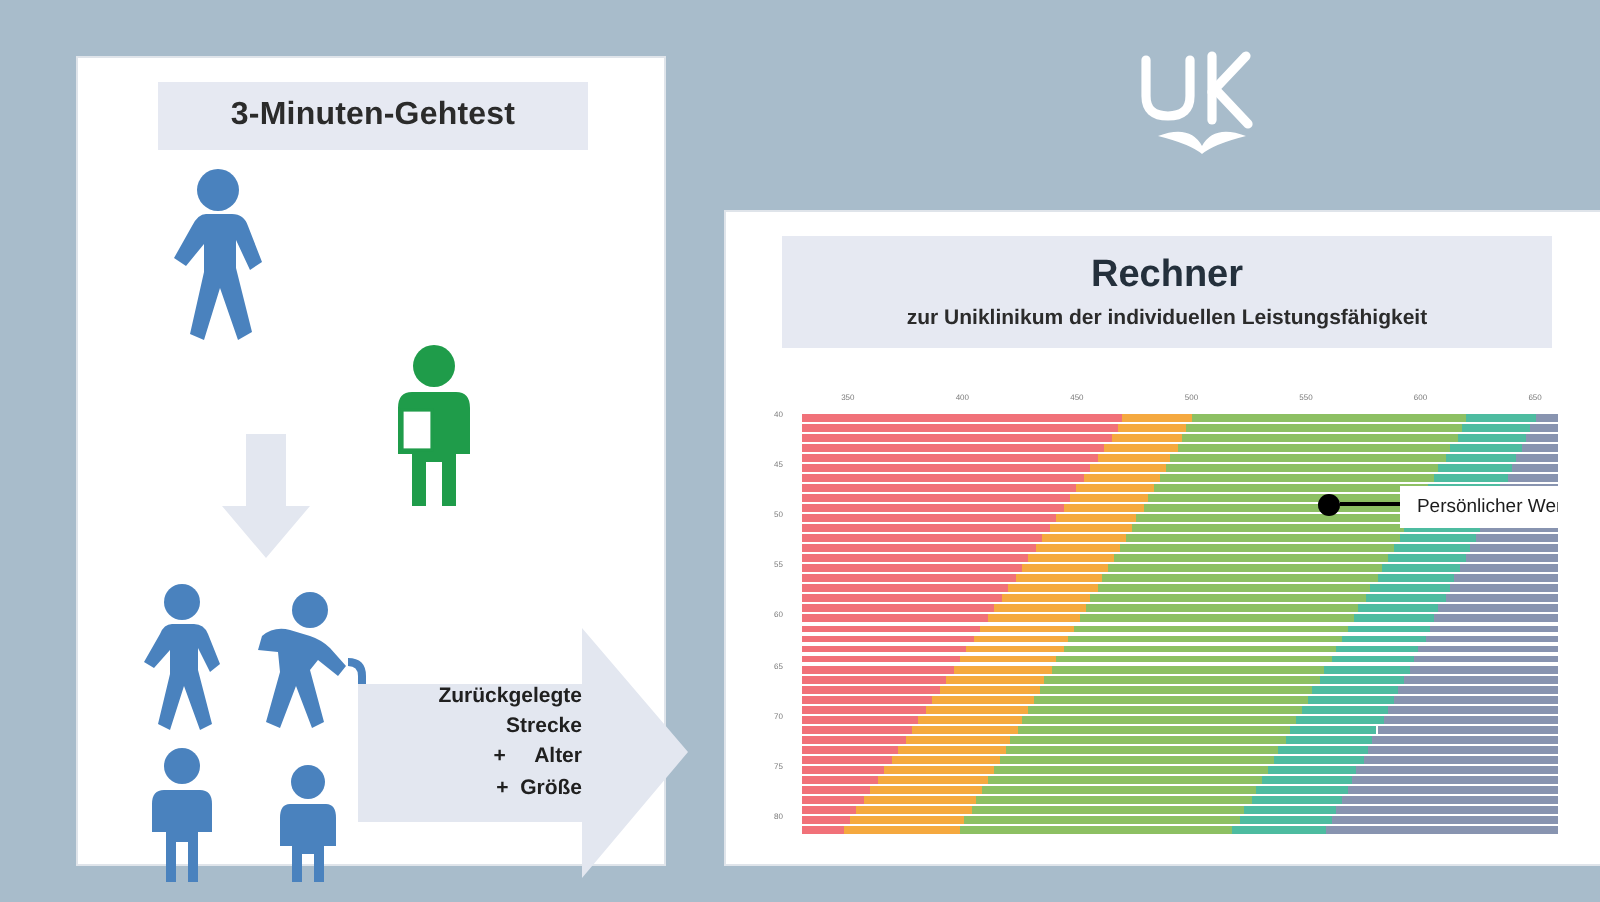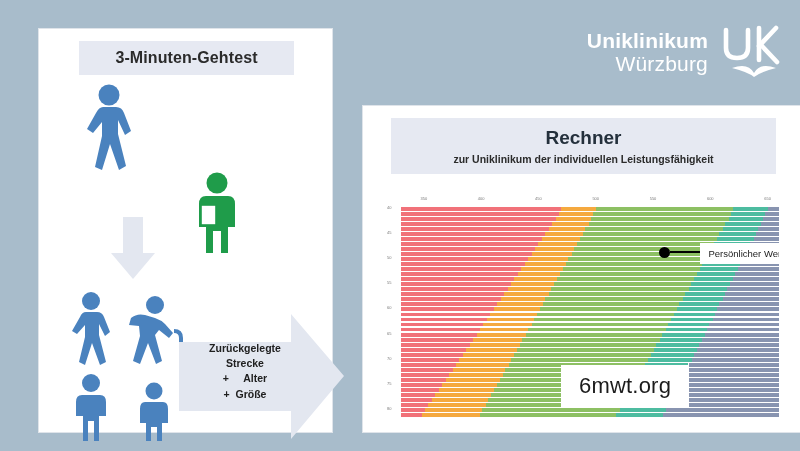--- a/index.html
+++ b/index.html
@@ -61,21 +61,21 @@
 
   
   #group-figs{position:absolute;left:30px;top:262px;width:130px;height:150px;}
 
   
   #big-arrow{position:absolute;left:140px;top:285px;width:165px;height:125px;}
   #arrow-text{
     position:absolute;left:160px;top:312px;width:92px;
     font-size:10.5px;font-weight:bold;color:#202020;line-height:1.45;text-align:right;
   }
-  #arrow-text .ln{white-space:pre;text-align:center;}
+  #arrow-text .ln{white-space:pre;}
 
   
   #right-card{
     position:absolute;left:362px;top:105px;width:440px;height:328px;
     background:#ffffff;border:1px solid #dfe4ea;box-sizing:border-box;
   }
   #rechner-header{
     position:absolute;left:28px;top:12px;width:385px;height:56px;
     background:#e6e9f2;display:flex;flex-direction:column;
     align-items:center;justify-content:center;gap:4px;
@@ -104,24 +104,20 @@
   
   #url-box{
     position:absolute;left:160px;top:158px;padding:8px 18px;background:#ffffff;
     font-size:22px;color:#1c1c1c;letter-spacing:.2px;
   }
 </style>
 </head>
 <body>
 
 <div id="brand-logo">
-  <div class="brand-text">
-    <div class="brand-line1">Uniklinikum</div>
-    <div class="brand-line2">Würzburg</div>
-  </div>
   <div class="brand-mark">
     <svg width="62" height="56" viewBox="0 0 62 56" aria-hidden="true">
       <path d="M8 6 L8 24 Q8 34 19 34 Q30 34 30 24 L30 6" fill="none" stroke="#ffffff" stroke-width="4.6" stroke-linecap="round"></path>
       <path d="M41 4 L41 36" fill="none" stroke="#ffffff" stroke-width="4.6" stroke-linecap="round"></path>
       <path d="M41 22 L58 4" fill="none" stroke="#ffffff" stroke-width="4.6" stroke-linecap="round"></path>
       <path d="M43 21 L59 38" fill="none" stroke="#ffffff" stroke-width="4.6" stroke-linecap="round"></path>
       <path d="M14 44 Q30 38 36 49 Q42 38 58 44 Q42 48 36 53 Q30 48 14 44 Z" fill="#ffffff"></path>
     </svg>
   </div>
 </div>
@@ -512,16 +508,15 @@
         <div class="bar" style="top: 0px; height: 3.92381px;">
           <div class="seg" style="left: 0px; width: 160.364px; background: rgb(241, 113, 121);"></div>
           <div class="seg" style="left: 160.364px; width: 34.3636px; background: rgb(245, 169, 63);"></div>
           <div class="seg" style="left: 194.727px; width: 137.455px; background: rgb(141, 192, 99);"></div>
           <div class="seg" style="left: 332.182px; width: 34.3636px; background: rgb(77, 188, 160);"></div>
           <div class="seg" style="left: 366.545px; width: 11.4545px; background: rgb(136, 148, 176);"></div>
         </div>
       <div id="marker-dot" style="left: 257.955px; top: 39.7143px;"></div>
       <div id="marker-line" style="left: 268.955px; top: 44.2143px;"></div>
       <div id="marker-label" style="top: 36.2143px; left: 299.455px;">Persönlicher Wert</div>
-      <div id="url-box">6mwt.org</div>
     </div>
   </div>
 </div>
 
 </body></html>

